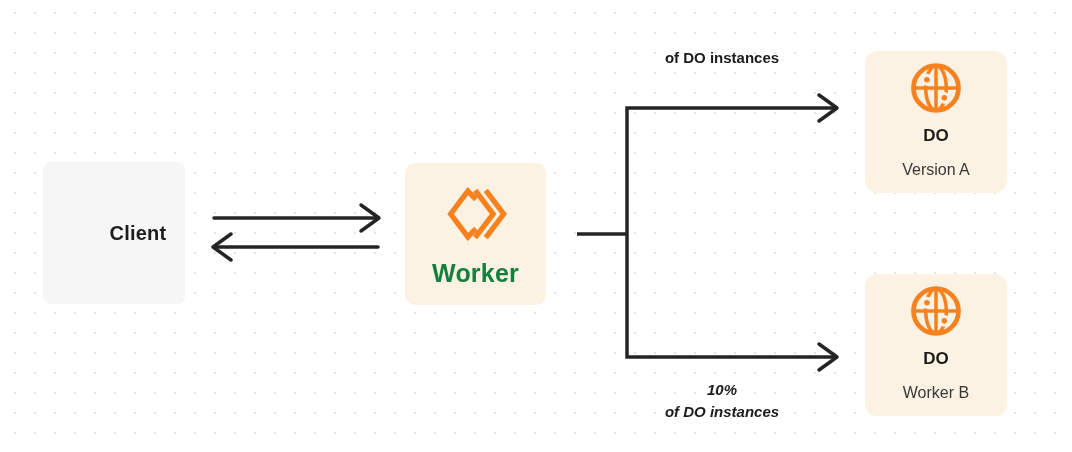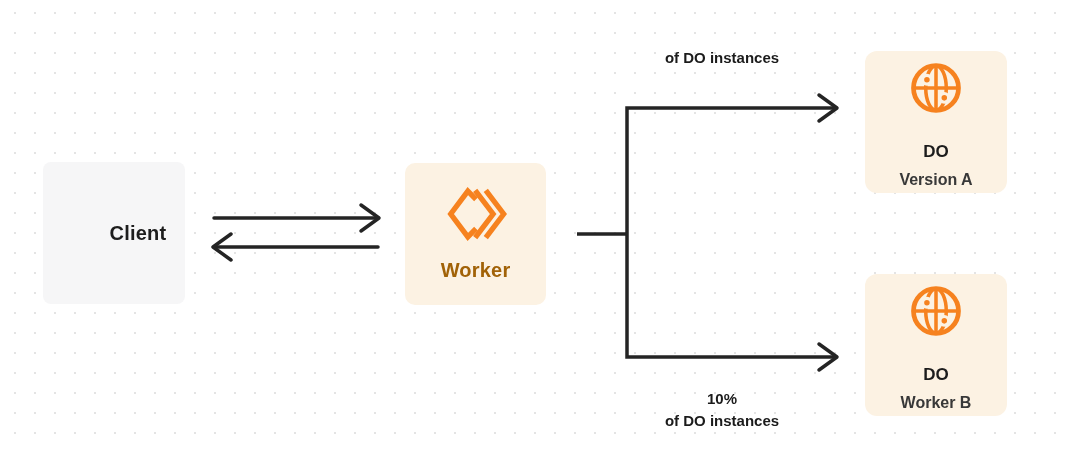--- a/index.html
+++ b/index.html
@@ -46,59 +46,59 @@
   }
   .node-worker {
     left: 405px; top: 163px;
     width: 141px; height: 142px;
     background: #fcf2e3;
     border-radius: 10px;
   }
   .node-worker .icon-wrap { margin-top: 22px; }
   .node-worker .node-label {
     margin-top: 16px;
-    font-size: 20px;
+    font-size: 25px;
     font-weight: 700;
-    color: #a16207;
+    color: #15803d;
     letter-spacing: 0.2px;
   }
   .node-do {
     width: 142px; height: 142px;
     background: #fcf2e3;
     border-radius: 12px;
   }
   .node-do-a { left: 865px; top: 51px; }
   .node-do-b { left: 865px; top: 274px; }
   .node-do .icon-wrap { margin-top: 7px; }
   .node-do .do-title {
-    margin-top: 24px;
+    margin-top: 8px;
     font-size: 17px;
     font-weight: 700;
     color: #1c1c1c;
     line-height: 20px;
   }
   .node-do .do-subtitle {
-    margin-top: 8px;
+    margin-top: 14px;
     font-size: 16px;
-    font-weight: 700;
+    font-weight: 400;
     color: #383838;
     line-height: 20px;
   }
   .branch-label {
     position: absolute;
     width: 250px;
     left: 597px;
     text-align: center;
     color: #1b1b1b;
     font-size: 15px;
     font-weight: 700;
     line-height: 22px;
   }
   .branch-label-top { top: 47px; }
-  .branch-label-bottom { top: 388px; }
+  .branch-label-bottom { top: 379px; font-style: italic; }
   .icon-wrap { display: block; line-height: 0; }
 </style>
 </head>
 <body>
 
 <div class="canvas">
 
   <svg class="connectors" viewBox="0 0 1072 452" fill="none" stroke="#242424" stroke-width="3.5" stroke-linecap="round" stroke-linejoin="round">
 
     <path d="M214 218 H377"></path>

